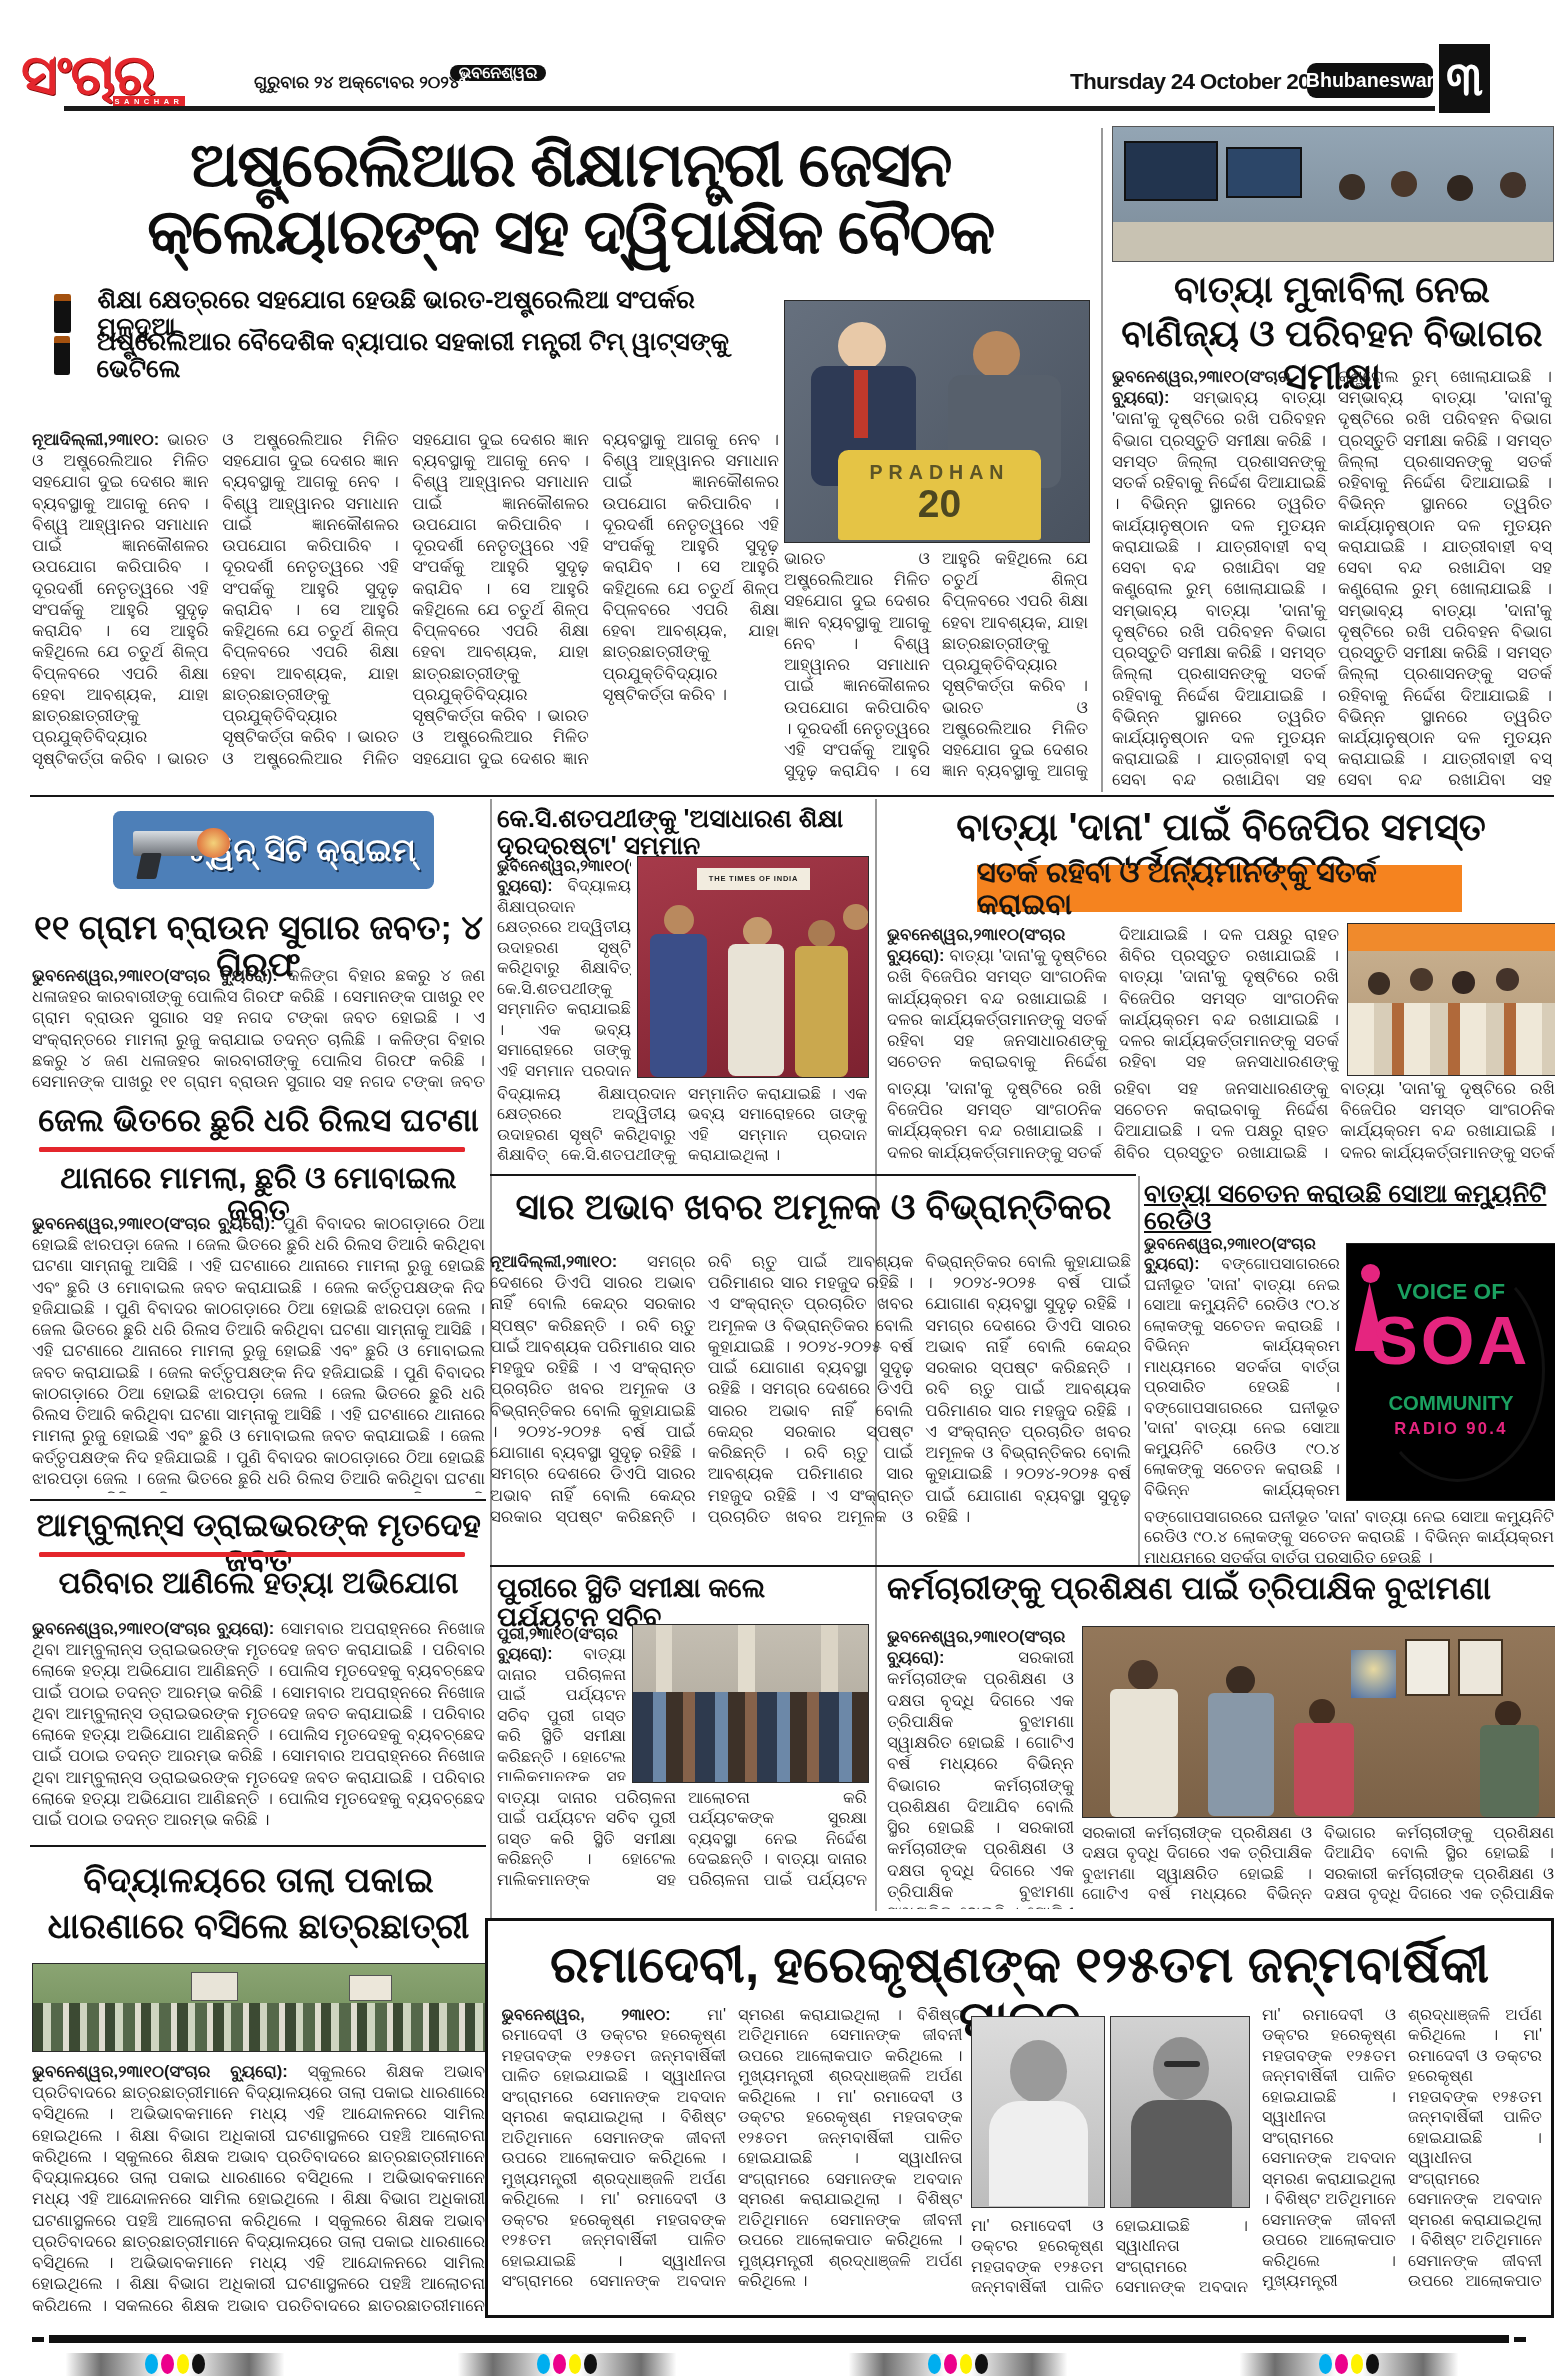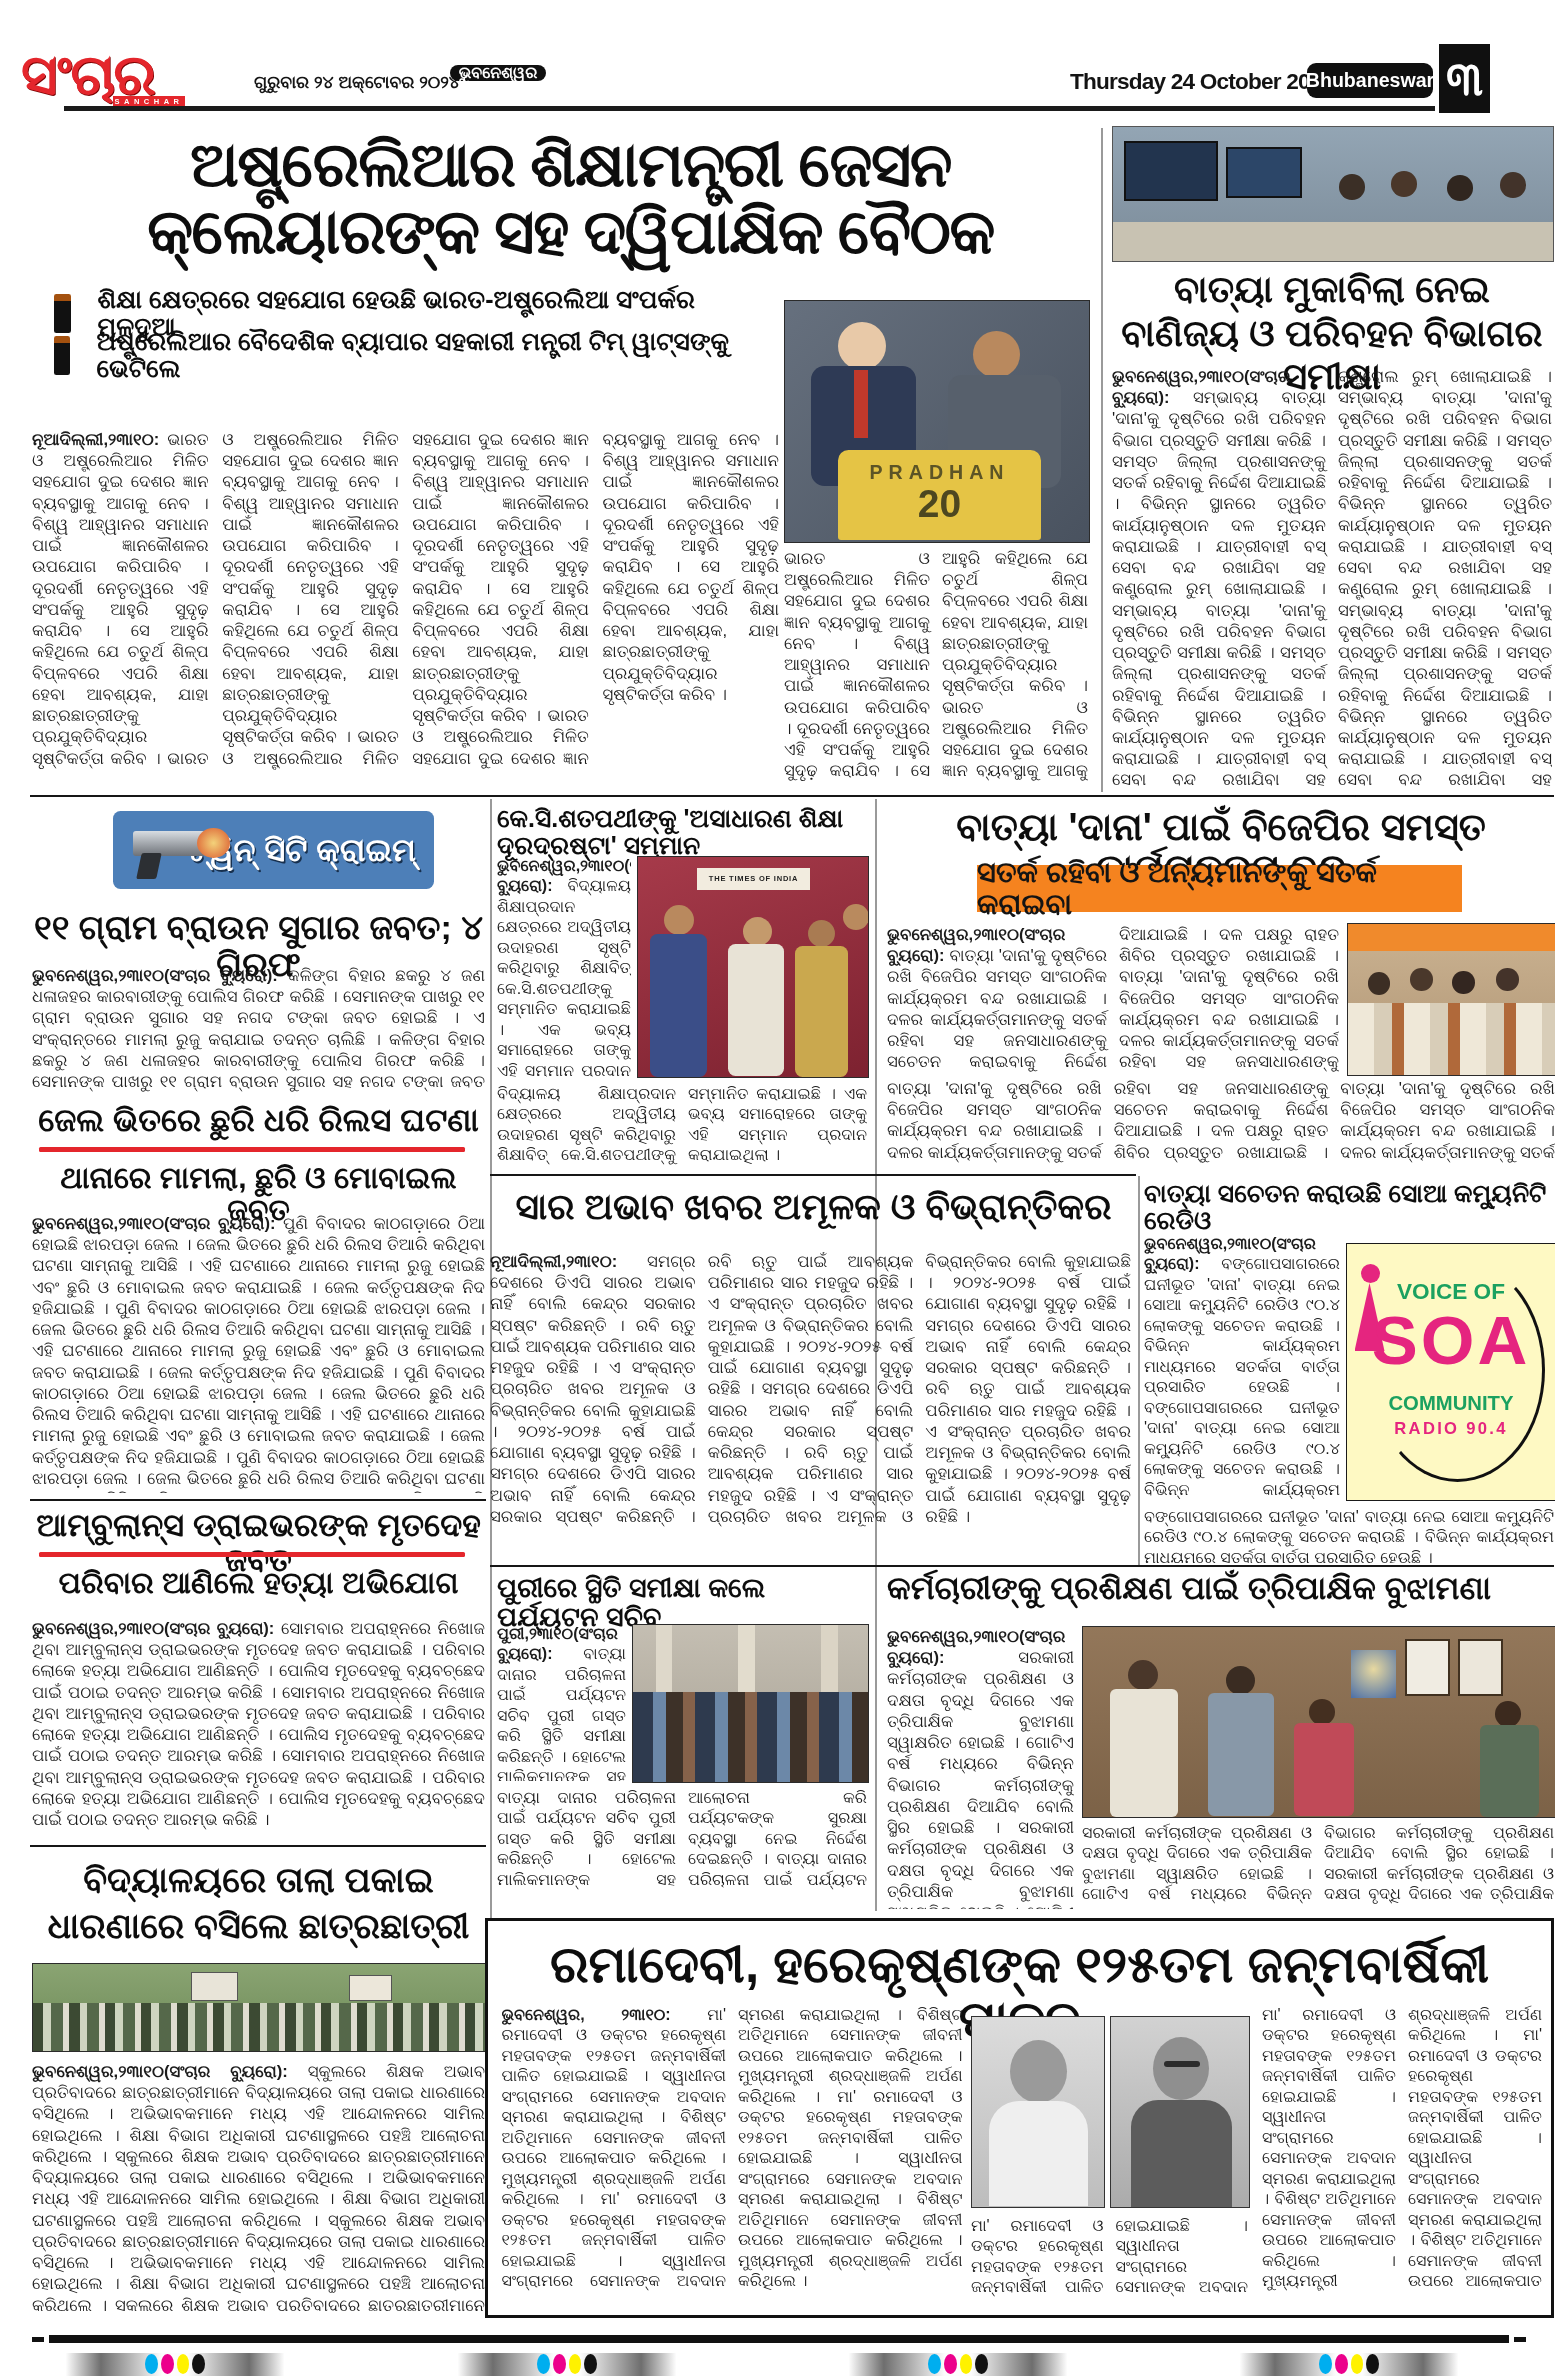--- a/index.html
+++ b/index.html
@@ -202,28 +202,28 @@
 
   <div class="abs hrule" style="left:490px;top:1174px;width:646px;height:2.3px;"></div>
   <div class="abs hl ctr" style="left:493px;top:1188px;width:641px;font-size:36px;">ସାର ଅଭାବ ଖବର ଅମୂଳକ ଓ ବିଭ୍ରାନ୍ତିକର</div>
 
   <div class="abs body-txt cols3" style="left:490px;top:1251px;width:641px;height:310px;">
     <b class="dl">ନୂଆଦିଲ୍ଲୀ,୨୩ା୧୦:</b>
     <span> ସମଗ୍ର ଦେଶରେ ଡିଏପି ସାରର ଅଭାବ ନାହିଁ ବୋଲି କେନ୍ଦ୍ର ସରକାର ସ୍ପଷ୍ଟ କରିଛନ୍ତି । ରବି ଋତୁ ପାଇଁ ଆବଶ୍ୟକ ପରିମାଣର ସାର ମହଜୁଦ ରହିଛି । ଏ ସଂକ୍ରାନ୍ତ ପ୍ରଚାରିତ ଖବର ଅମୂଳକ ଓ ବିଭ୍ରାନ୍ତିକର ବୋଲି କୁହାଯାଇଛି । ୨୦୨୪-୨୦୨୫ ବର୍ଷ ପାଇଁ ଯୋଗାଣ ବ୍ୟବସ୍ଥା ସୁଦୃଢ଼ ରହିଛି । ସମଗ୍ର ଦେଶରେ ଡିଏପି ସାରର ଅଭାବ ନାହିଁ ବୋଲି କେନ୍ଦ୍ର ସରକାର ସ୍ପଷ୍ଟ କରିଛନ୍ତି । ରବି ଋତୁ ପାଇଁ ଆବଶ୍ୟକ ପରିମାଣର ସାର ମହଜୁଦ ରହିଛି । ଏ ସଂକ୍ରାନ୍ତ ପ୍ରଚାରିତ ଖବର ଅମୂଳକ ଓ ବିଭ୍ରାନ୍ତିକର ବୋଲି କୁହାଯାଇଛି । ୨୦୨୪-୨୦୨୫ ବର୍ଷ ପାଇଁ ଯୋଗାଣ ବ୍ୟବସ୍ଥା ସୁଦୃଢ଼ ରହିଛି । ସମଗ୍ର ଦେଶରେ ଡିଏପି ସାରର ଅଭାବ ନାହିଁ ବୋଲି କେନ୍ଦ୍ର ସରକାର ସ୍ପଷ୍ଟ କରିଛନ୍ତି । ରବି ଋତୁ ପାଇଁ ଆବଶ୍ୟକ ପରିମାଣର ସାର ମହଜୁଦ ରହିଛି । ଏ ସଂକ୍ରାନ୍ତ ପ୍ରଚାରିତ ଖବର ଅମୂଳକ ଓ ବିଭ୍ରାନ୍ତିକର ବୋଲି କୁହାଯାଇଛି । ୨୦୨୪-୨୦୨୫ ବର୍ଷ ପାଇଁ ଯୋଗାଣ ବ୍ୟବସ୍ଥା ସୁଦୃଢ଼ ରହିଛି । ସମଗ୍ର ଦେଶରେ ଡିଏପି ସାରର ଅଭାବ ନାହିଁ ବୋଲି କେନ୍ଦ୍ର ସରକାର ସ୍ପଷ୍ଟ କରିଛନ୍ତି । ରବି ଋତୁ ପାଇଁ ଆବଶ୍ୟକ ପରିମାଣର ସାର ମହଜୁଦ ରହିଛି । ଏ ସଂକ୍ରାନ୍ତ ପ୍ରଚାରିତ ଖବର ଅମୂଳକ ଓ ବିଭ୍ରାନ୍ତିକର ବୋଲି କୁହାଯାଇଛି । ୨୦୨୪-୨୦୨୫ ବର୍ଷ ପାଇଁ ଯୋଗାଣ ବ୍ୟବସ୍ଥା ସୁଦୃଢ଼ ରହିଛି ।</span>
   </div>
 
   <div class="abs vrule" style="left:1138px;top:1176px;height:390px;"></div>
-  <div class="abs hl" style="left:1144px;top:1180px;width:410px;font-size:25px;">ବାତ୍ୟା ସଚେତନ କରାଉଛି ସୋଆ କମ୍ୟୁନିଟି ରେଡିଓ</div>
+  <div class="abs hl" style="left:1144px;top:1180px;width:410px;font-size:25px;text-decoration:underline;">ବାତ୍ୟା ସଚେତନ କରାଉଛି ସୋଆ କମ୍ୟୁନିଟି ରେଡିଓ</div>
 
   <div class="abs body-txt" style="left:1144px;top:1234px;width:196px;height:265px;font-size:16px;">
     <b class="dl">ଭୁବନେଶ୍ୱର,୨୩ା୧୦(ସଂଚାର ବ୍ୟୁରୋ):</b>
     <span> ବଙ୍ଗୋପସାଗରରେ ଘନୀଭୂତ 'ଦାନା' ବାତ୍ୟା ନେଇ ସୋଆ କମ୍ୟୁନିଟି ରେଡିଓ ୯୦.୪ ଲୋକଙ୍କୁ ସଚେତନ କରାଉଛି । ବିଭିନ୍ନ କାର୍ଯ୍ୟକ୍ରମ ମାଧ୍ୟମରେ ସତର୍କତା ବାର୍ତ୍ତା ପ୍ରସାରିତ ହେଉଛି । ବଙ୍ଗୋପସାଗରରେ ଘନୀଭୂତ 'ଦାନା' ବାତ୍ୟା ନେଇ ସୋଆ କମ୍ୟୁନିଟି ରେଡିଓ ୯୦.୪ ଲୋକଙ୍କୁ ସଚେତନ କରାଉଛି । ବିଭିନ୍ନ କାର୍ଯ୍ୟକ୍ରମ ମାଧ୍ୟମରେ ସତର୍କତା ବାର୍ତ୍ତା ପ୍ରସାରିତ ହେଉଛି ।</span>
   </div>
 
-  <div class="abs" style="left:1346px;top:1243px;width:208px;height:256px;border:1.5px solid #1a1a1a;background:#fef9c3;">
+  <div class="abs" style="left:1346px;top:1243px;width:208px;height:256px;border:1.5px solid #1a1a1a;background:#000000;">
     <div class="abs" style="left:22.6px;top:13.5px;width:169px;height:218px;border:3.8px solid #111;border-left-color:transparent;border-top-color:transparent;border-radius:50%;"></div>
     <div class="figure" style="left:13.5px;top:19.6px;width:19.6px;height:19.6px;background:#e5257f;"></div>
     <div class="abs" style="left:7.5px;top:39px;width:30px;height:68px;background:#e5257f;clip-path:polygon(50% 0,100% 100%,0 100%);"></div>
     <div class="abs ctr" style="left:0;top:35px;width:208px;font-size:22.6px;font-weight:bold;color:#1ba160;">VOICE OF</div>
     <div class="abs ctr" style="left:0;top:62px;width:208px;font-size:69px;font-weight:bold;color:#e5257f;line-height:1;letter-spacing:3px;">SOA</div>
     <div class="abs ctr" style="left:0;top:148px;width:208px;font-size:20.3px;font-weight:bold;color:#1ba160;">COMMUNITY</div>
     <div class="abs ctr" style="left:0;top:175px;width:208px;font-size:16.6px;font-weight:bold;color:#e5257f;letter-spacing:2.3px;">RADIO 90.4</div>
   </div>
 
   <div class="abs body-txt" style="left:1144px;top:1507px;width:410px;height:56px;font-size:16px;">

